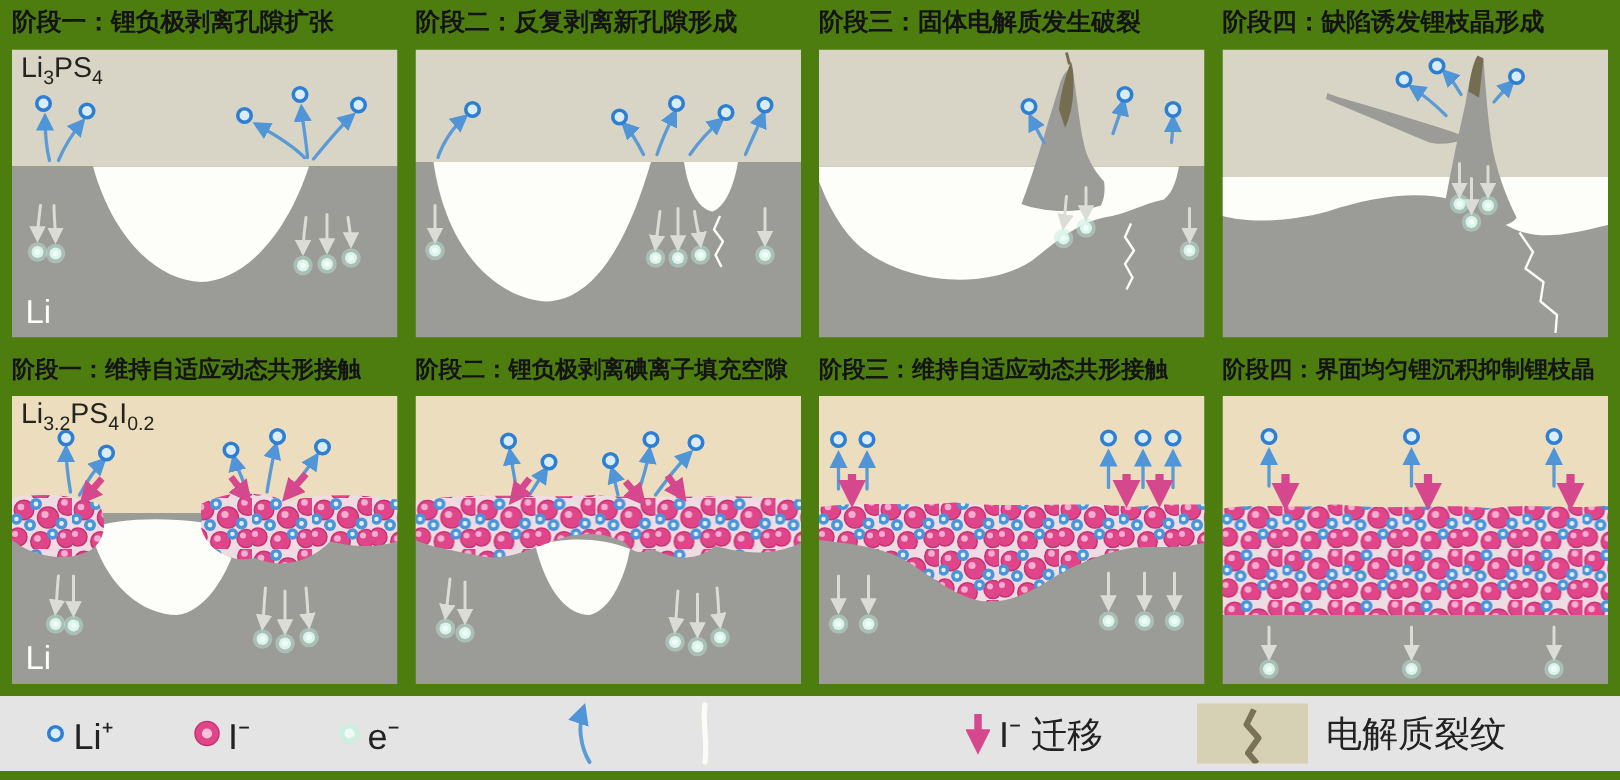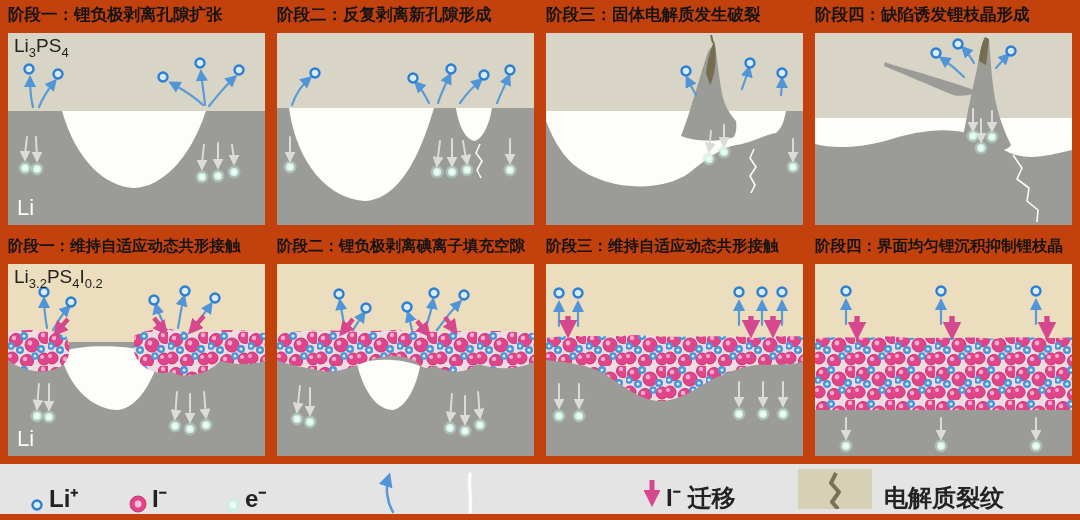--- a/index.html
+++ b/index.html
@@ -1,36 +1,36 @@
 <!DOCTYPE html>
 <html style="--electrolyte_top: #d8d4c6; --electrolyte_bottom: #ebddbe; --lithium_gray: #9b9b97; --pore_white: #fdfdfa; --li_ion_blue: #2e7fd2; --iodide_pink: #e0458a; --electron_teal: #cdeee1; --strip_arrow_blue: #5b9bd5; --migration_pink: #d6488e; --crack_dark: #756d4f; --legend_bg: #e4e4e4; --text_dark: #141414;"><head>
 <meta charset="utf-8">
 <style>
   html,body{margin:0;padding:0;background:#fff;}
-  .stage{position:relative;width:1080px;height:520px;background:#c2410c;overflow:hidden;
+  .stage{position:relative;width:1080px;height:520px;background:#4d7c0f;overflow:hidden;
          font-family:"Liberation Sans",sans-serif;}
   .ptitle{position:absolute;width:270px;height:26px;font-size:16.5px;font-weight:bold;
           color:var(--text_dark);white-space:nowrap;letter-spacing:0;}
   .ptitle.small{font-size:15.5px;}
   .panel{position:absolute;width:257px;height:192px;}
   .panel svg{display:block;}
   .flabel{position:absolute;top:2px;left:6px;font-size:19px;color:#24241f;}
   .flabel sub{font-size:13px;}
   .lilabel{position:absolute;bottom:4px;left:9px;font-size:22px;color:#fdfdfa;}
   .cE{fill:var(--electrolyte_top);} .cEb{fill:var(--electrolyte_bottom);}
   .cL{fill:var(--lithium_gray);} .cP{fill:var(--pore_white);}
   .ab{stroke:#5b9bd5;stroke-width:2.2;fill:none;stroke-linecap:round;}
   .aw{stroke:#dcdcd6;stroke-width:2;fill:none;stroke-linecap:round;}
   .ap{stroke:#d6488e;stroke-width:4.5;fill:none;}
   .ap2{stroke:#d6488e;stroke-width:5.5;fill:none;}
   .crackW{stroke:#fbfbf8;stroke-width:1.6;fill:none;stroke-linejoin:round;}
   .ballfill{fill:url(#balls);}
   .legend{position:absolute;left:0;top:464px;width:1080px;height:50px;
           background:var(--legend_bg);}
-  .litem{position:absolute;top:0;height:50px;display:flex;align-items:flex-end;font-weight:bold;}
+  .litem{position:absolute;top:0;height:50px;display:flex;align-items:center;}
   .llabel{font-size:24px;color:#222;white-space:nowrap;}
   .cracksw{position:absolute;left:798px;top:5px;width:74px;height:40px;background:#d6d0b4;}
 </style>
 </head>
 <body>
 
 <div class="stage">
 
 <svg width="0" height="0" style="position:absolute" aria-hidden="true">
 <defs>

